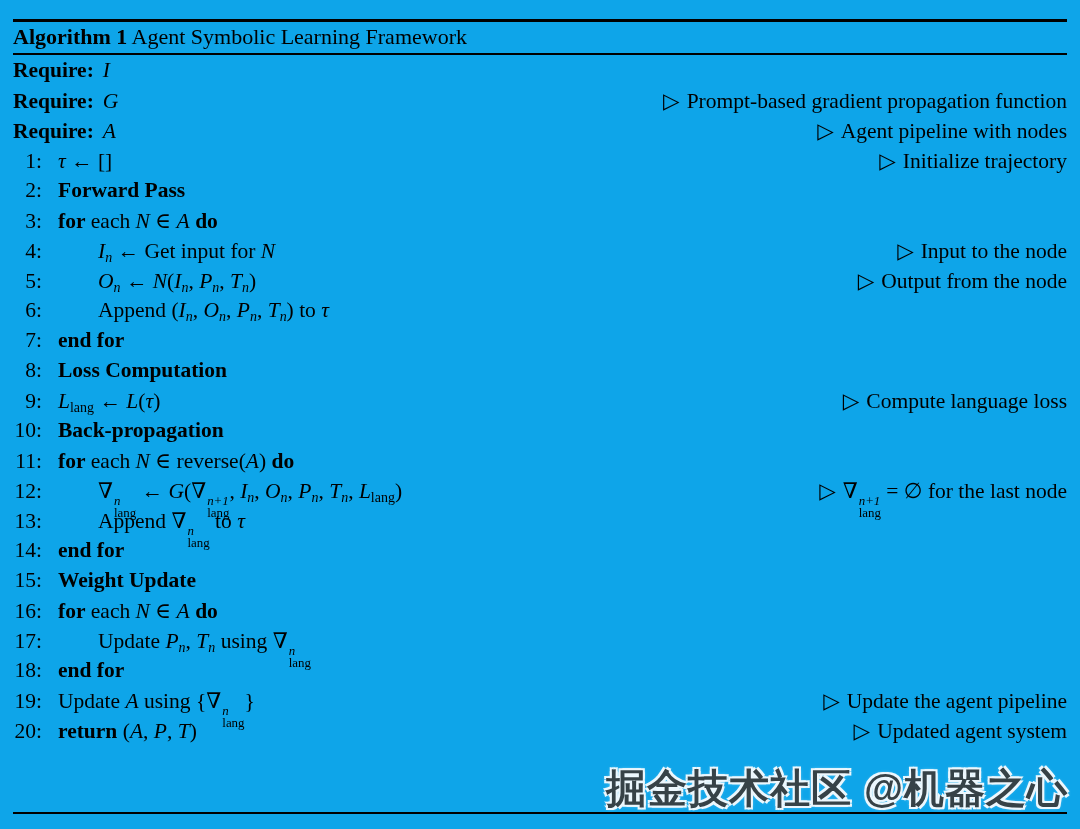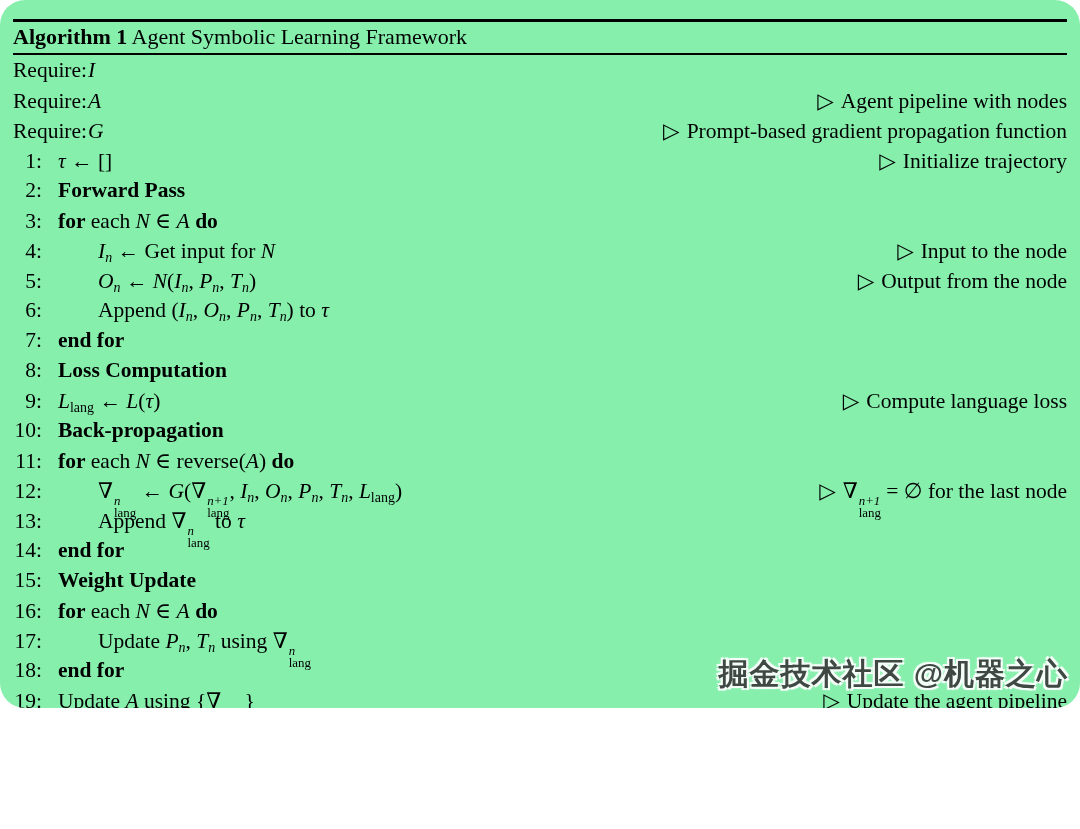--- a/index.html
+++ b/index.html
@@ -1,81 +1,80 @@
 <!DOCTYPE html>
 <html><head>
 <meta charset="utf-8">
 <style>
   html,body{margin:0;padding:0;background:#ffffff;}
   .page{
     position:relative;
-    width:1080px;height:708px;
-    background:#86efac;
+    width:1080px;height:829px;
+    background:#0ea5e9;
     color:#000;
     font-family:"Liberation Serif","DejaVu Serif",serif;
     font-size:21.5px;
     overflow:hidden;
-    border-radius:25px;
   }
   .rule{position:absolute;left:13px;right:13px;background:#000;}
   .toprule{top:19px;height:3px;}
   .midrule{top:53px;height:2px;}
   .botrule{top:812px;height:2px;}
   .caption{
     position:absolute;left:13px;right:13px;top:23px;
     font-size:22px;line-height:28px;white-space:pre;
   }
   .algo{position:absolute;left:13px;right:13px;top:58px;}
   .row{display:flex;align-items:baseline;height:30px;}
   .row span{white-space:pre;}
   .num{flex:none;width:29px;text-align:right;}
   .body{margin-left:16px;}
   .body.nonum{margin-left:0;}
   .body.ind{padding-left:40px;}
-  .kw{font-weight:normal;margin-right:1px;}
+  .kw{font-weight:bold;margin-right:9px;}
   .b{font-weight:bold;}
   .i{font-style:italic;}
   .c{font-style:italic;}
   .sbi{font-size:0.65em;font-style:italic;vertical-align:-0.3em;letter-spacing:0;}
   .sbr{font-size:0.65em;vertical-align:-0.3em;}
   .comment{margin-left:auto;text-align:right;}
   .marker{margin-right:7px;}
   .stk{
     display:inline-flex;flex-direction:column;align-items:flex-start;
     font-size:0.6em;line-height:0.9;vertical-align:-0.55em;margin-left:1px;
   }
   .stk .sp{font-style:italic;}
   .stk .sb{font-style:normal;}
   .watermark{
     position:absolute;right:12px;bottom:13px;
     font-family:"Liberation Sans","DejaVu Sans",sans-serif;
-    font-size:30px;font-weight:700;letter-spacing:1px;
+    font-size:40px;font-weight:700;letter-spacing:1px;
     color:#3a3a3a;white-space:nowrap;
     text-shadow:-2px -2px 0 #fff,2px -2px 0 #fff,-2px 2px 0 #fff,2px 2px 0 #fff,0 0 4px #fff;
     opacity:0.92;
   }
 </style>
 </head>
 <body>
 
 <div class="page">
   <div class="rule toprule"></div>
   <div class="caption"><span class="b">Algorithm 1</span><span> Agent Symbolic Learning Framework</span></div>
   <div class="rule midrule"></div>
   <div class="algo" id="algo">
       <div class="row">
         <span class="body nonum"><span class="kw">Require:</span><span class="c">I</span></span>
       </div>
       <div class="row">
+        <span class="body nonum"><span class="kw">Require:</span><span class="c">G</span></span>
+        <span class="comment"><span class="marker">▷</span><span>Prompt-based gradient propagation function</span></span>
+      </div>
+      <div class="row">
         <span class="body nonum"><span class="kw">Require:</span><span class="c">A</span></span>
         <span class="comment"><span class="marker">▷</span><span>Agent pipeline with nodes</span></span>
-      </div>
-      <div class="row">
-        <span class="body nonum"><span class="kw">Require:</span><span class="c">G</span></span>
-        <span class="comment"><span class="marker">▷</span><span>Prompt-based gradient propagation function</span></span>
       </div>
       <div class="row">
         <span class="num">1:</span>
         <span class="body"><span class="i">τ</span><span> ← []</span></span>
         <span class="comment"><span class="marker">▷</span><span>Initialize trajectory</span></span>
       </div>
       <div class="row">
         <span class="num">2:</span>
         <span class="body"><span class="b">Forward Pass</span></span>
       </div>

